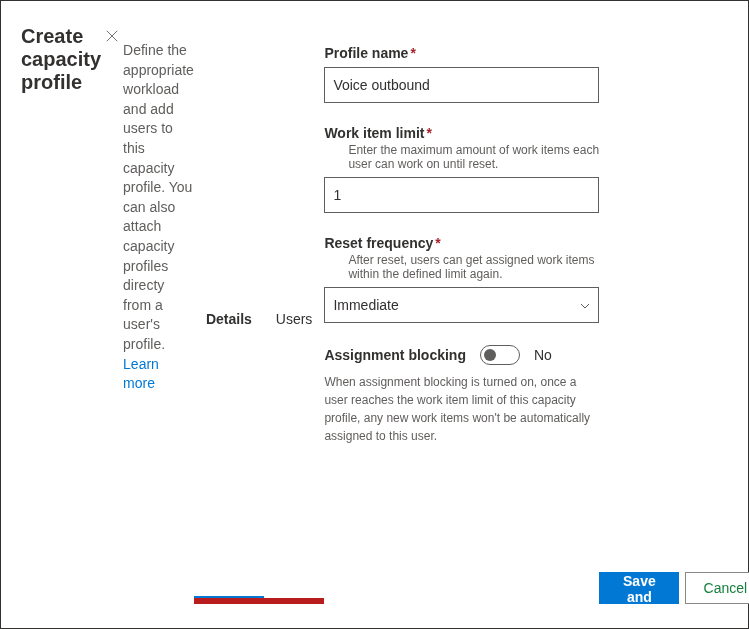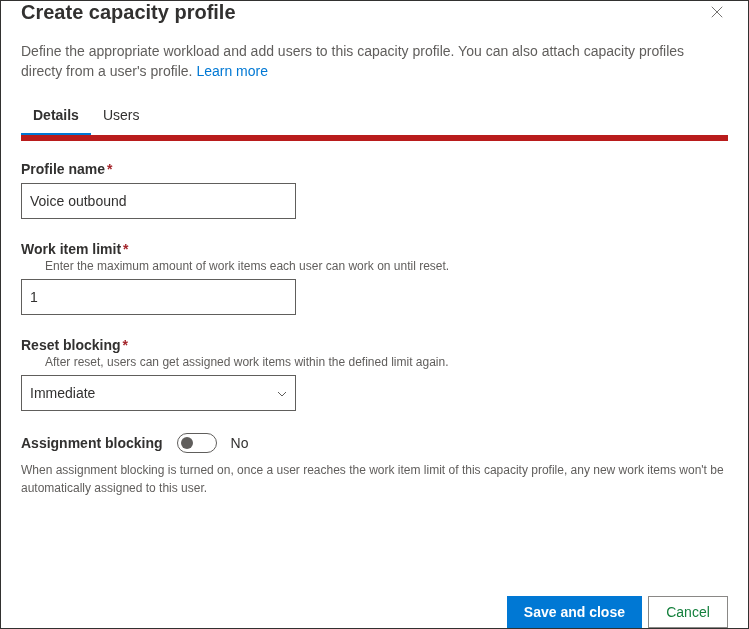--- a/index.html
+++ b/index.html
@@ -10,24 +10,24 @@
     body {
       font-family: "Segoe UI", -apple-system, BlinkMacSystemFont, sans-serif;
       font-size: 14px;
       color: #323130;
       background: #fff;
     }
     .dialog {
       width: 749px;
       height: 629px;
       border: 1px solid #323130;
-      padding: 0 20px;
+      padding: 24px 20px;
       position: relative;
       display: flex;
-      flex-direction: column;
+      flex-direction: row;
     }
     .header {
       display: flex;
       justify-content: space-between;
       align-items: flex-start;
     }
     .title {
       font-size: 20px;
       font-weight: 600;
       color: #323130;
@@ -224,21 +224,21 @@
     <div class="field">
       <label class="field-label">
         <span>Work item limit</span><span class="required">*</span>
       </label>
       <div class="field-help">Enter the maximum amount of work items each user can work on until reset.</div>
       <input type="text" class="text-input" value="1" style="">
     </div>
 
     <div class="field">
       <label class="field-label">
-        <span>Reset blocking</span><span class="required">*</span>
+        <span>Reset frequency</span><span class="required">*</span>
       </label>
       <div class="field-help">After reset, users can get assigned work items within the defined limit again.</div>
       <div class="select-wrapper">
         <select class="select-input">
           <option>Immediate</option>
         </select>
         <svg class="select-chevron" viewBox="0 0 12 12" fill="none" stroke="currentColor" stroke-width="1">
           <path d="M2 4 L6 8 L10 4"></path>
         </svg>
       </div>

